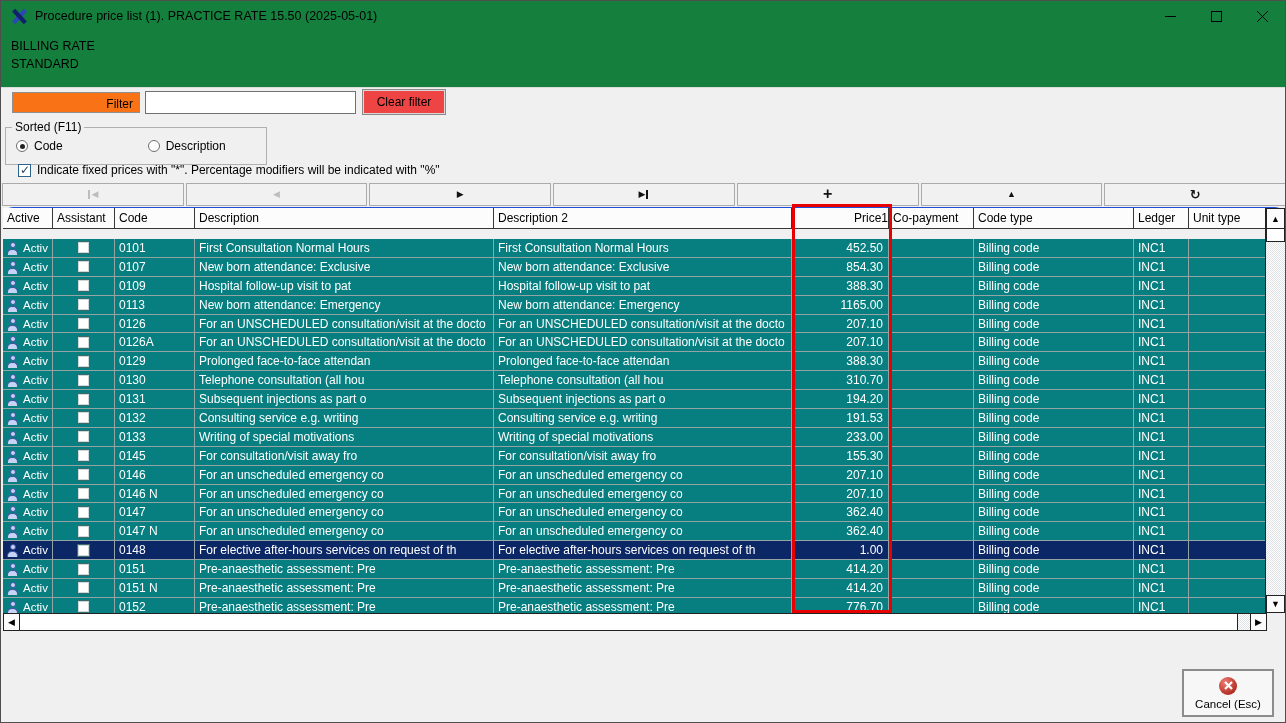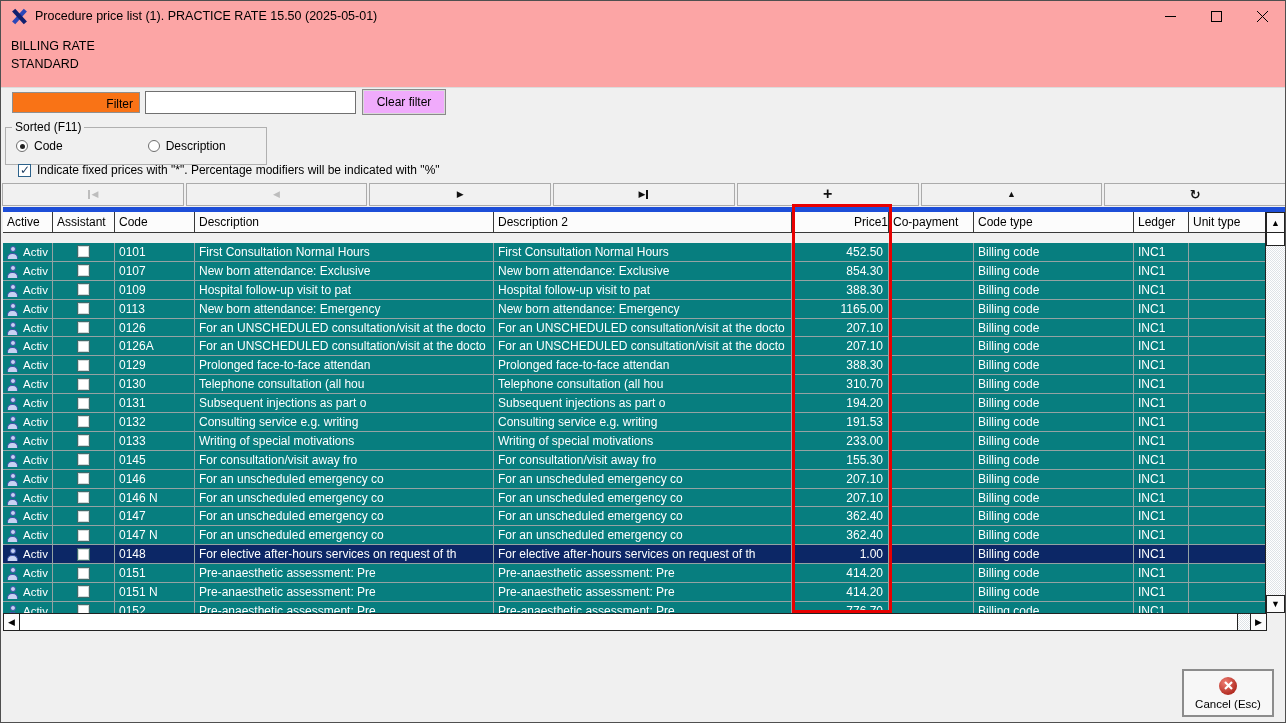--- a/index.html
+++ b/index.html
@@ -3,40 +3,40 @@
 <meta charset="utf-8">
 <style>
   * { box-sizing: border-box; margin: 0; padding: 0; }
   html,body { width:1286px; height:723px; background:#d4d4d4; }
   body { font-family:"Liberation Sans","DejaVu Sans",sans-serif; }
 
   .window { position:relative; width:1286px; height:723px; background:#f0f0f0;
             border:1px solid #4f4f4f; overflow:hidden; }
 
   
-  .top-white { position:absolute; left:0; top:0; width:100%; height:86px; background:#fca5a5; }
+  .top-white { position:absolute; left:0; top:0; width:100%; height:86px; background:#15803d; }
   .titlebar { position:absolute; left:0; top:0; width:100%; height:30px; display:flex; align-items:center; }
   .app-icon { margin-left:10px; width:17px; height:17px; flex:0 0 auto; }
   .title-text { margin-left:7px; font-size:12.5px; color:#000; }
   .win-controls { position:absolute; right:0; top:0; height:30px; display:flex; }
   .win-btn { width:46px; height:30px; display:flex; align-items:center; justify-content:center; }
   .billing { position:absolute; left:10px; top:36px; font-size:12.5px; color:#000; line-height:18px; }
 
   
   .graybody { position:absolute; left:0; top:86px; width:100%; height:637px; background:#f0f0f0;
               border-top:1px solid #dcdcdc; }
 
   
   .filter-btn { position:absolute; left:11px; top:91px; width:128px; height:21px;
       background:#f97316; border:1px solid #8f8f8f; font-size:12px; text-align:right;
       padding:3px 6px 0 0; color:#000; }
   .filter-input { position:absolute; left:144px; top:90px; width:211px; height:23px;
       background:#fff; border:1px solid #707070; font-size:12px; padding:0 4px; outline:none; }
   .clear-btn { position:absolute; left:361px; top:88px; width:84px; height:26px;
-      background:#f0abfc; border:1px solid #8a8a8a; box-shadow:0 0 0 1px #d9d9d9 inset;
+      background:#ef4444; border:1px solid #8a8a8a; box-shadow:0 0 0 1px #d9d9d9 inset;
       font-size:12px; color:#000; text-align:center; }
 
   
   .groupbox { position:absolute; left:4px; top:126px; width:262px; height:38px;
       border:1px solid #b0b0b0; }
   .groupbox-label { position:absolute; left:6px; top:-8px; background:#f0f0f0;
       padding:0 3px; font-size:12px; color:#000; }
   .radio-row { position:absolute; left:0; top:0; width:100%; height:100%; display:flex; align-items:center; }
   .radio-item { display:flex; align-items:center; font-size:12px; color:#000; }
   .radio-item.r1 { margin-left:10px; } .radio-item.r2 { margin-left:85px; }
@@ -59,21 +59,21 @@
       display:flex; align-items:center; justify-content:center; color:#111; }
   .tbtn.disabled { color:#bdbdbd; }
   .tbtn .g { font-size:9px; line-height:1; }
   .tbtn .bar { display:inline-block; width:2px; height:9px; background:currentColor; margin:0 1px; }
   .tbtn[data-name="add-button"] .g { font-size:16px; font-weight:bold; margin-top:-2px; }
   .tbtn[data-name="refresh-button"] .g { font-size:13px; font-weight:bold; }
   .tbtn[data-name="up-button"] .g { font-size:9px; }
 
   
   .grid { position:absolute; left:2px; top:206px; width:1282px; height:406px;
-      border-top:5px solid #1d4ed8; display:flex; }
+      border-top:1px solid #1d4ed8; display:flex;border-radius:10px; }
   .grid-cols { width:1262px; }
   .ghead { display:flex; height:21px; }
   .hcell { background:#fcfcfc; border-right:1px solid #383838; border-bottom:1px solid #383838;
       font-size:12px; color:#000; padding:3px 0 0 4px; overflow:hidden; white-space:nowrap; }
   .gbody { background:#f9a8d4;margin-top:10px; }
   .row { display:flex; height:18.9px; background:#077e7f; }
   .row.selected { background:#0c2766; }
   .row.sliver { height:7px; overflow:hidden; }
   .c { border-right:1px solid #94a3a3; border-bottom:1px solid #94a3a3; color:#fff; font-size:12px;
       padding:2px 0 0 4px; overflow:hidden; white-space:nowrap; }

